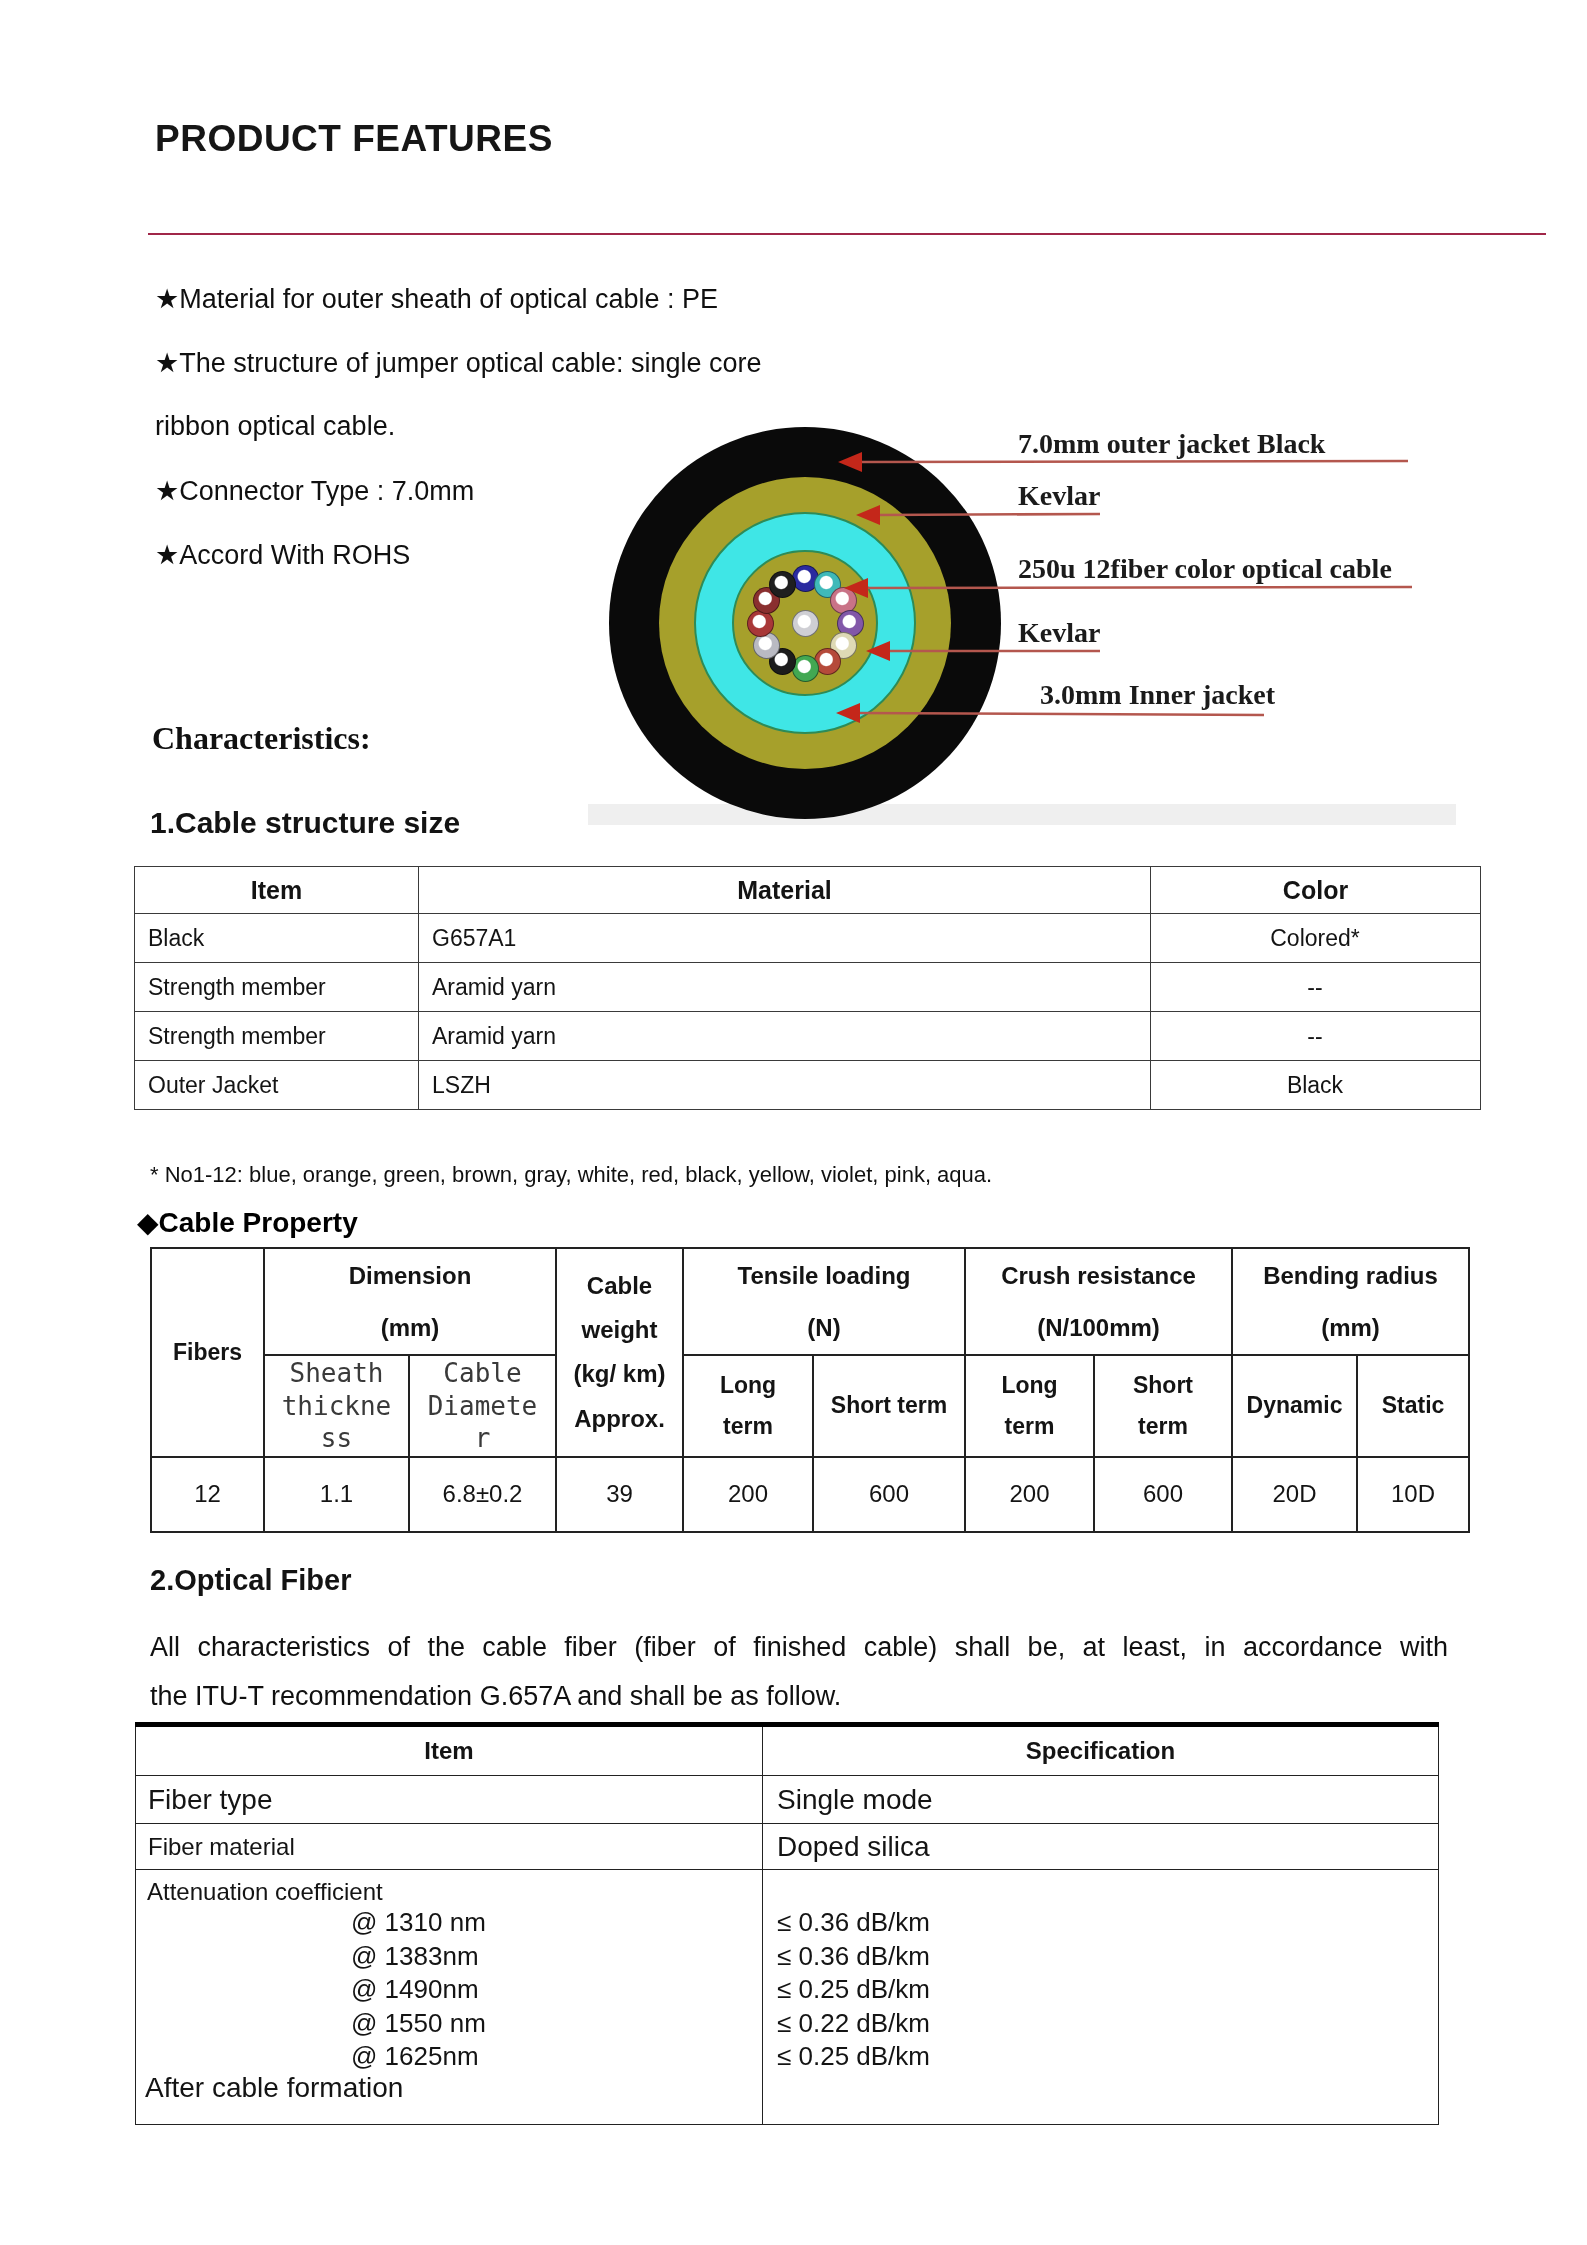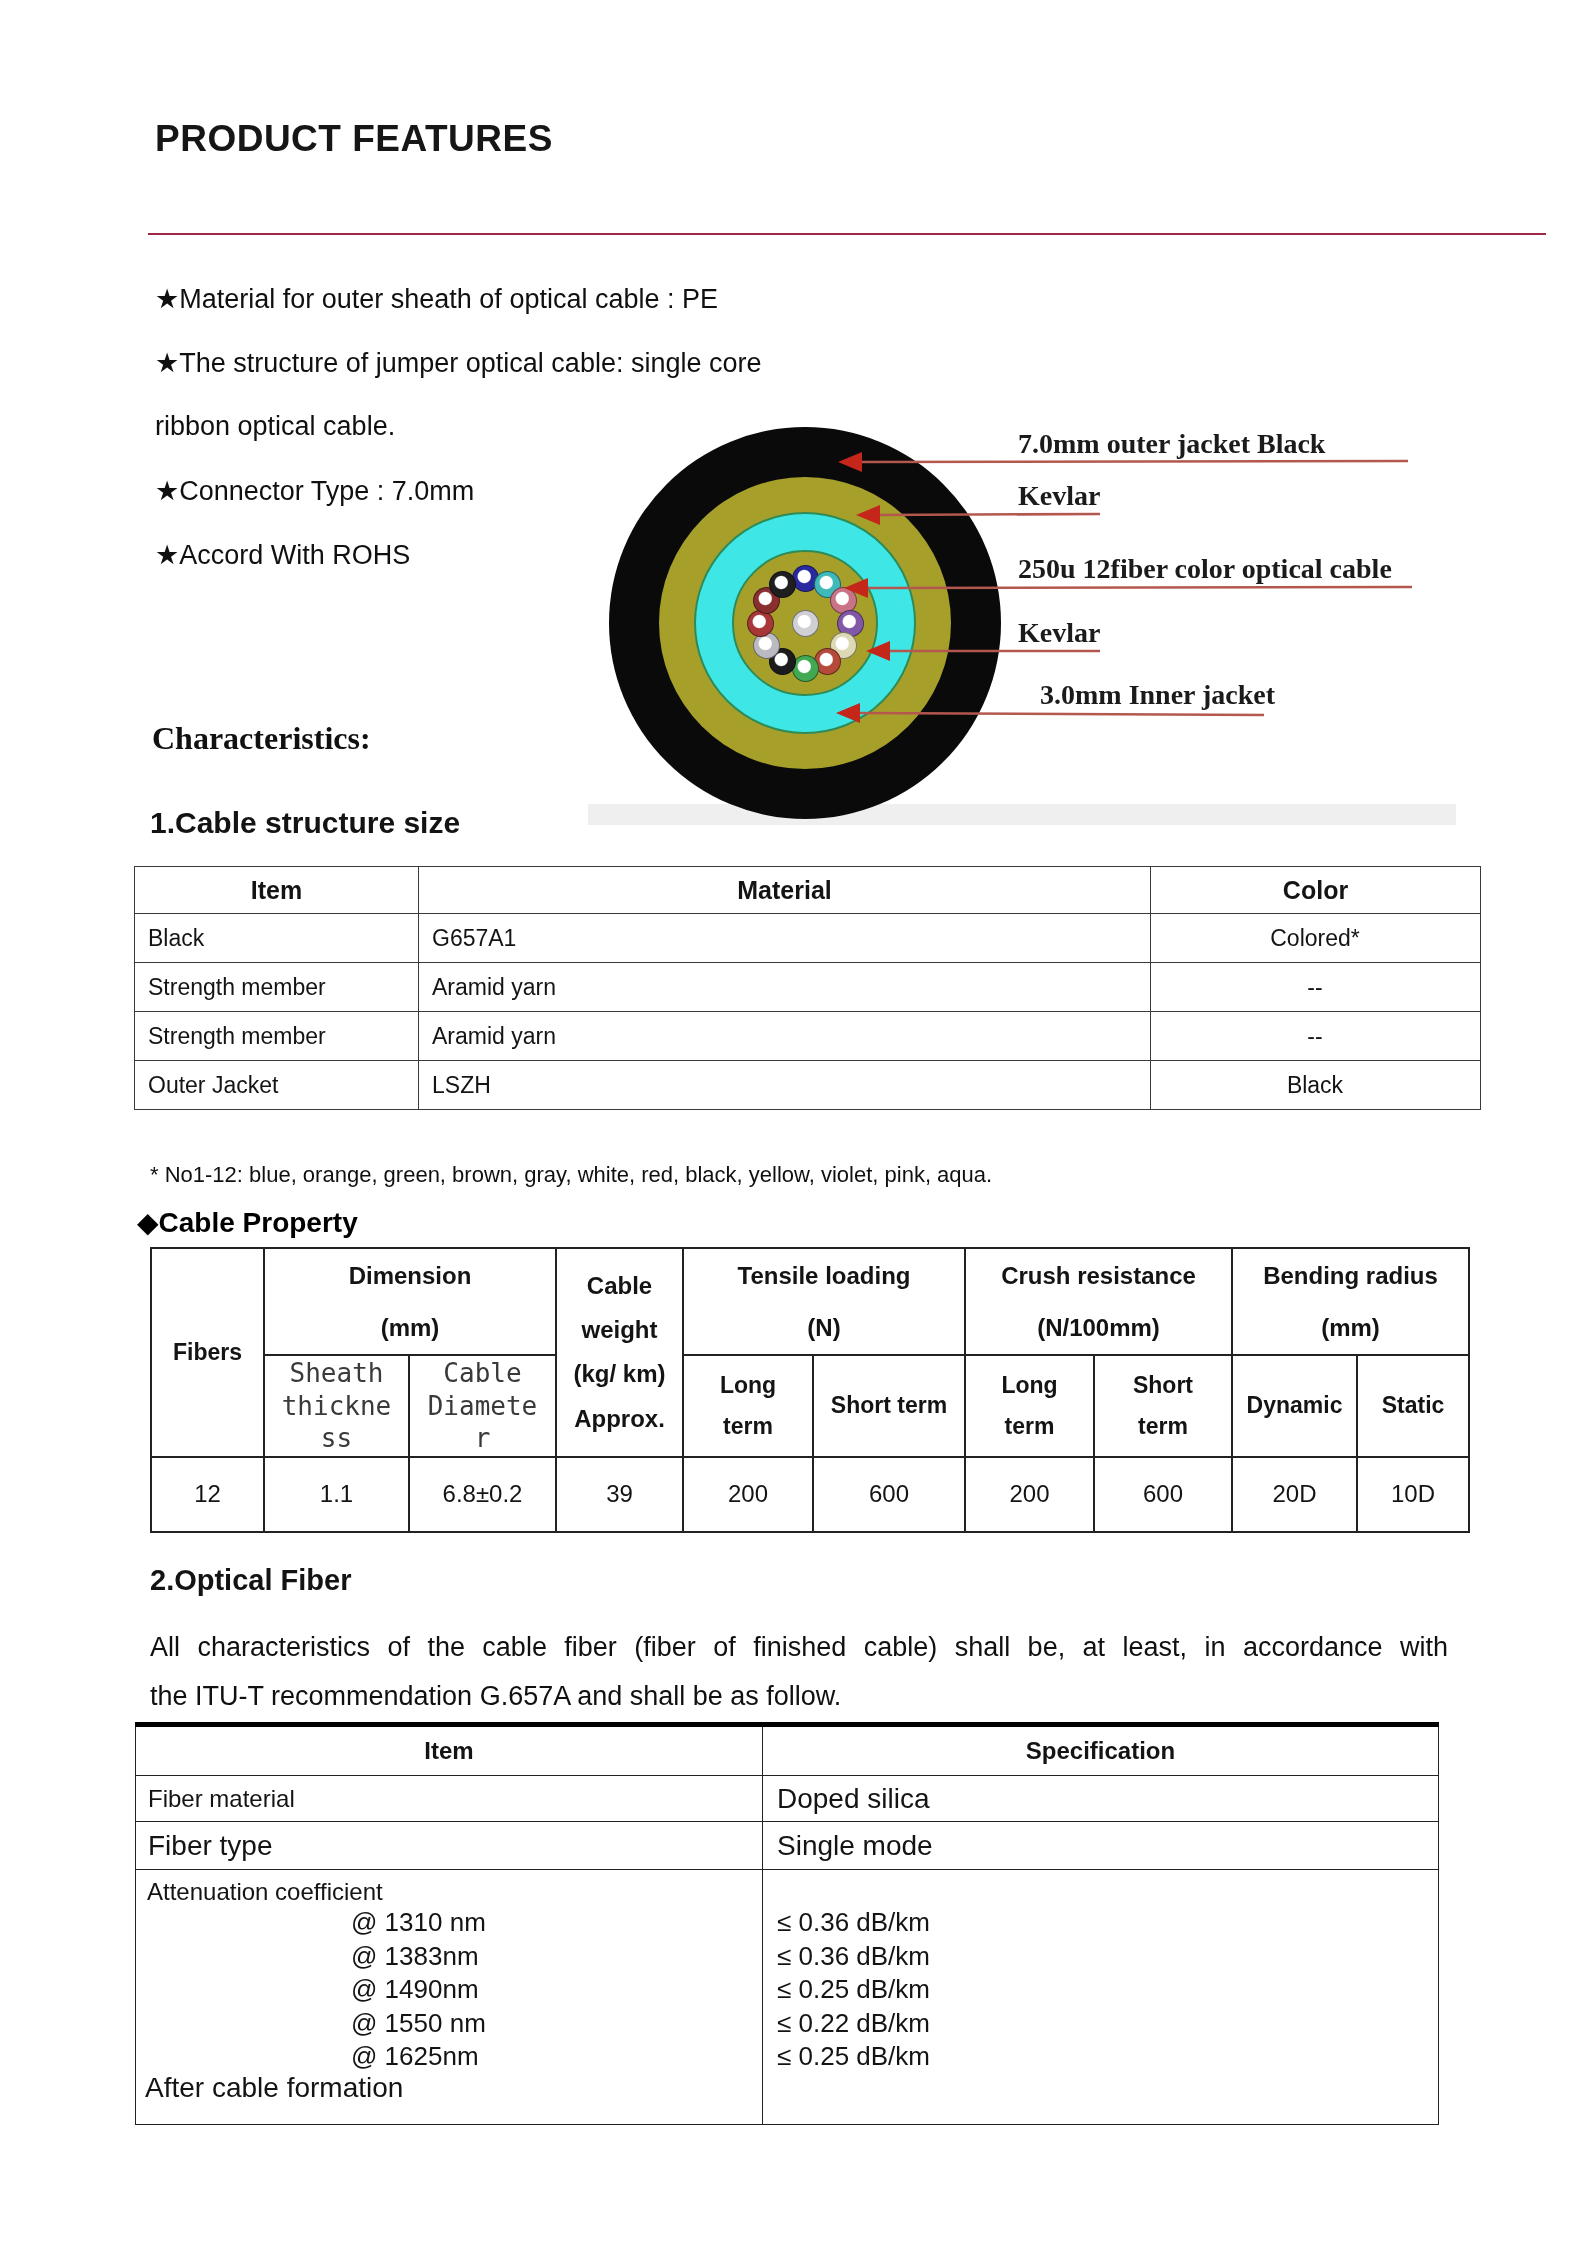--- a/index.html
+++ b/index.html
@@ -227,26 +227,26 @@
     <colgroup>
         <col style="width:627px">
         <col style="width:676px">
       </colgroup>
     <tbody>
         <tr>
       <th>Item</th>
       <th>Specification</th>
     </tr>
     <tr>
+      <td class="r1l">Fiber type</td>
+      <td class="r1r">Single mode</td>
+    </tr>
+    <tr>
       <td class="r2l">Fiber material</td>
       <td class="r1r">Doped silica</td>
-    </tr>
-    <tr>
-      <td class="r1l">Fiber type</td>
-      <td class="r1r">Single mode</td>
     </tr>
     <tr>
       <td class="attcell">
         <div class="att-label">Attenuation coefficient</div>
         <div class="att-wl">
           <div>@ 1310 nm</div>
           <div>@ 1383nm</div>
           <div>@ 1490nm</div>
           <div>@ 1550 nm</div>
           <div>@ 1625nm</div>

